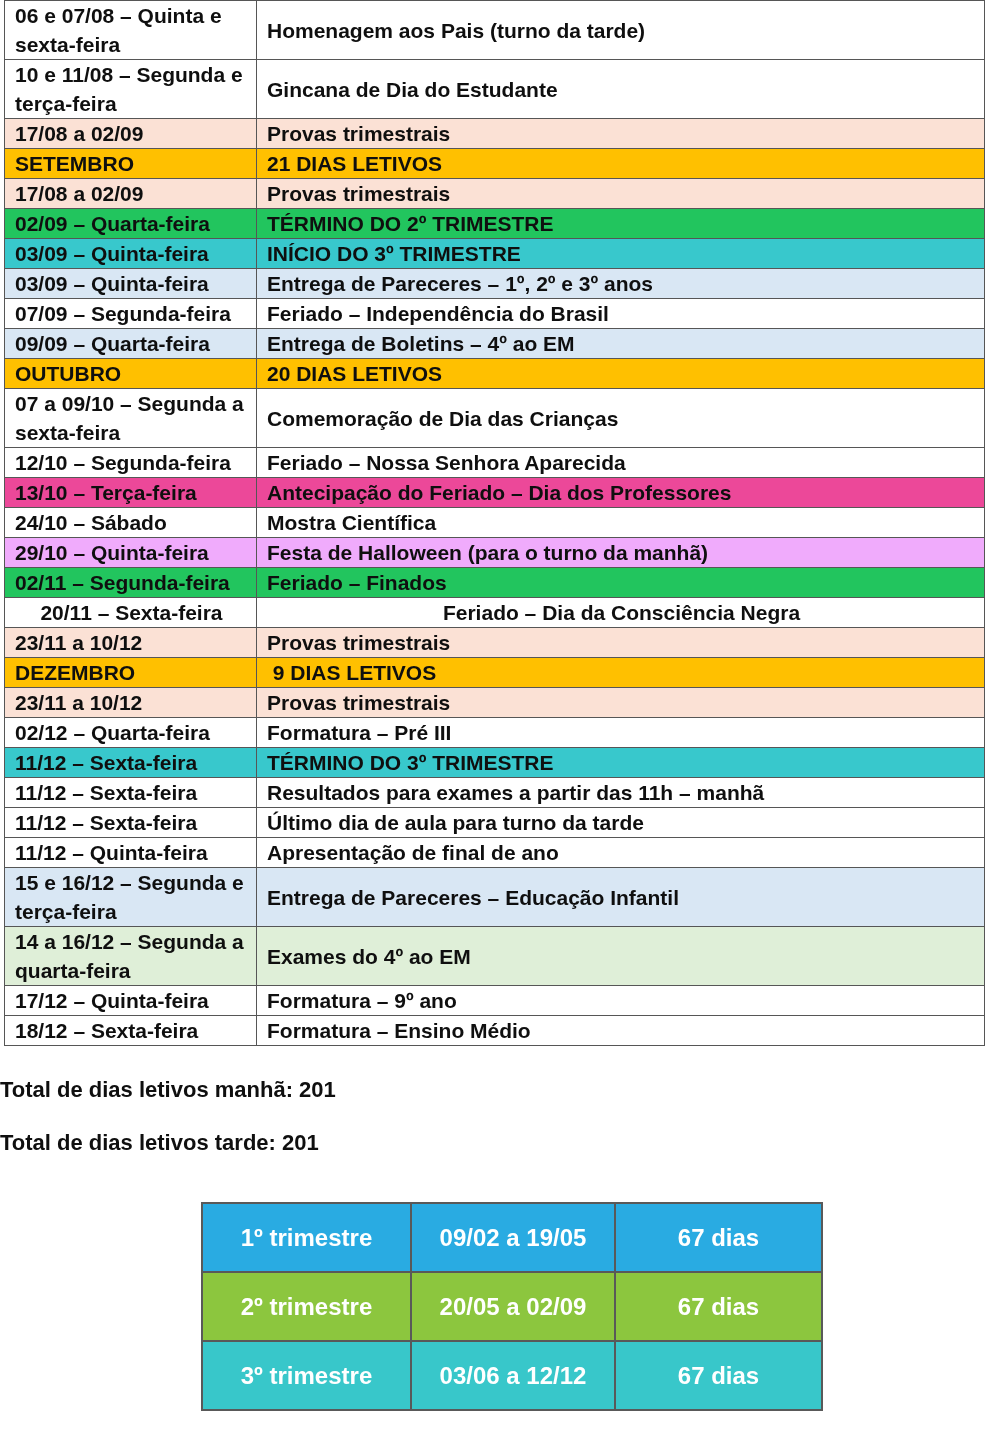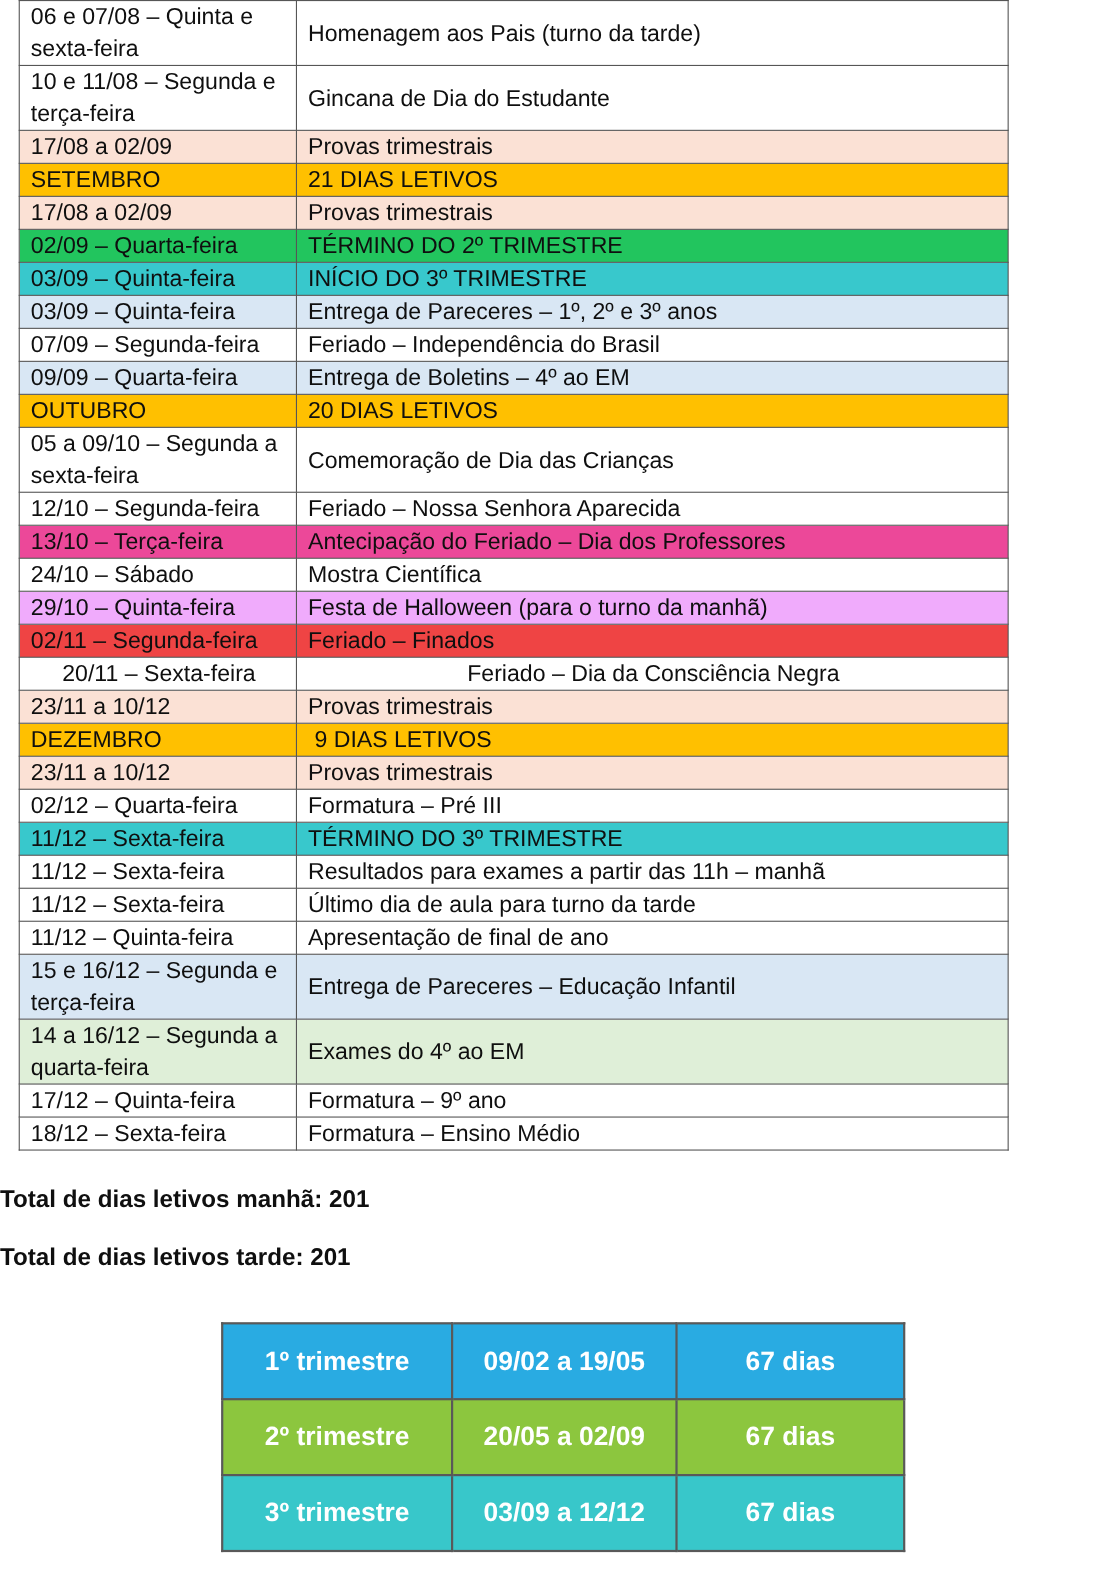--- a/index.html
+++ b/index.html
@@ -14,23 +14,24 @@
     width: 1000px;
     height: 1450px;
     background: #ffffff;
     overflow: hidden;
   }
 
   
   table.calendar {
     border-collapse: collapse;
     table-layout: fixed;
-    width: 900px;
-    margin-left: 17px;
+    width: 981px;
+    margin-left: 4px;
     margin-top: 0;
+    font-weight: bold;
   }
   table.calendar td {
     border: 1.6px solid #565656;
     font-size: 21px;
     line-height: 29px;
     vertical-align: middle;
     padding: 0 8px 0 10px;
     white-space: pre-wrap;
     overflow: hidden;
   }
@@ -114,40 +115,40 @@
         </tr>
         <tr style="background-color: rgb(217, 231, 244);">
           <td class="date-cell">09/09 – Quarta-feira</td>
           <td class="event-cell">Entrega de Boletins – 4º ao EM</td>
         </tr>
         <tr style="background-color: rgb(255, 192, 0);">
           <td class="date-cell">OUTUBRO</td>
           <td class="event-cell">20 DIAS LETIVOS</td>
         </tr>
         <tr style="background-color: rgb(255, 255, 255);">
-          <td class="date-cell">05 a 09/10 – Segunda a sexta-feira</td>
+          <td class="date-cell">07 a 09/10 – Segunda a sexta-feira</td>
           <td class="event-cell">Comemoração de Dia das Crianças</td>
         </tr>
         <tr style="background-color: rgb(255, 255, 255);">
           <td class="date-cell">12/10 – Segunda-feira</td>
           <td class="event-cell">Feriado – Nossa Senhora Aparecida</td>
         </tr>
         <tr style="background-color: #ec4899;">
           <td class="date-cell">13/10 – Terça-feira</td>
           <td class="event-cell">Antecipação do Feriado – Dia dos Professores</td>
         </tr>
         <tr style="background-color: rgb(255, 255, 255);">
           <td class="date-cell">24/10 – Sábado</td>
           <td class="event-cell">Mostra Científica</td>
         </tr>
         <tr style="background-color: #f0abfc;">
           <td class="date-cell">29/10 – Quinta-feira</td>
           <td class="event-cell">Festa de Halloween (para o turno da manhã)</td>
         </tr>
-        <tr style="background-color: #ef4444;">
+        <tr style="background-color: #22c55e;">
           <td class="date-cell">02/11 – Segunda-feira</td>
           <td class="event-cell">Feriado – Finados</td>
         </tr>
         <tr style="background-color: rgb(255, 255, 255); text-align: center;">
           <td class="date-cell">20/11 – Sexta-feira</td>
           <td class="event-cell">Feriado – Dia da Consciência Negra</td>
         </tr>
         <tr style="background-color: rgb(251, 225, 213);">
           <td class="date-cell">23/11 a 10/12</td>
           <td class="event-cell">Provas trimestrais</td>
@@ -216,19 +217,19 @@
           <td>09/02 a 19/05</td>
           <td>67 dias</td>
         </tr>
         <tr style="background-color: rgb(140, 198, 62);">
           <td>2º trimestre</td>
           <td>20/05 a 02/09</td>
           <td>67 dias</td>
         </tr>
         <tr style="background-color: rgb(56, 199, 202);">
           <td>3º trimestre</td>
-          <td>03/09 a 12/12</td>
+          <td>03/06 a 12/12</td>
           <td>67 dias</td>
         </tr>
       </tbody>
   </table>
 
 </div>
 
 </body></html>

